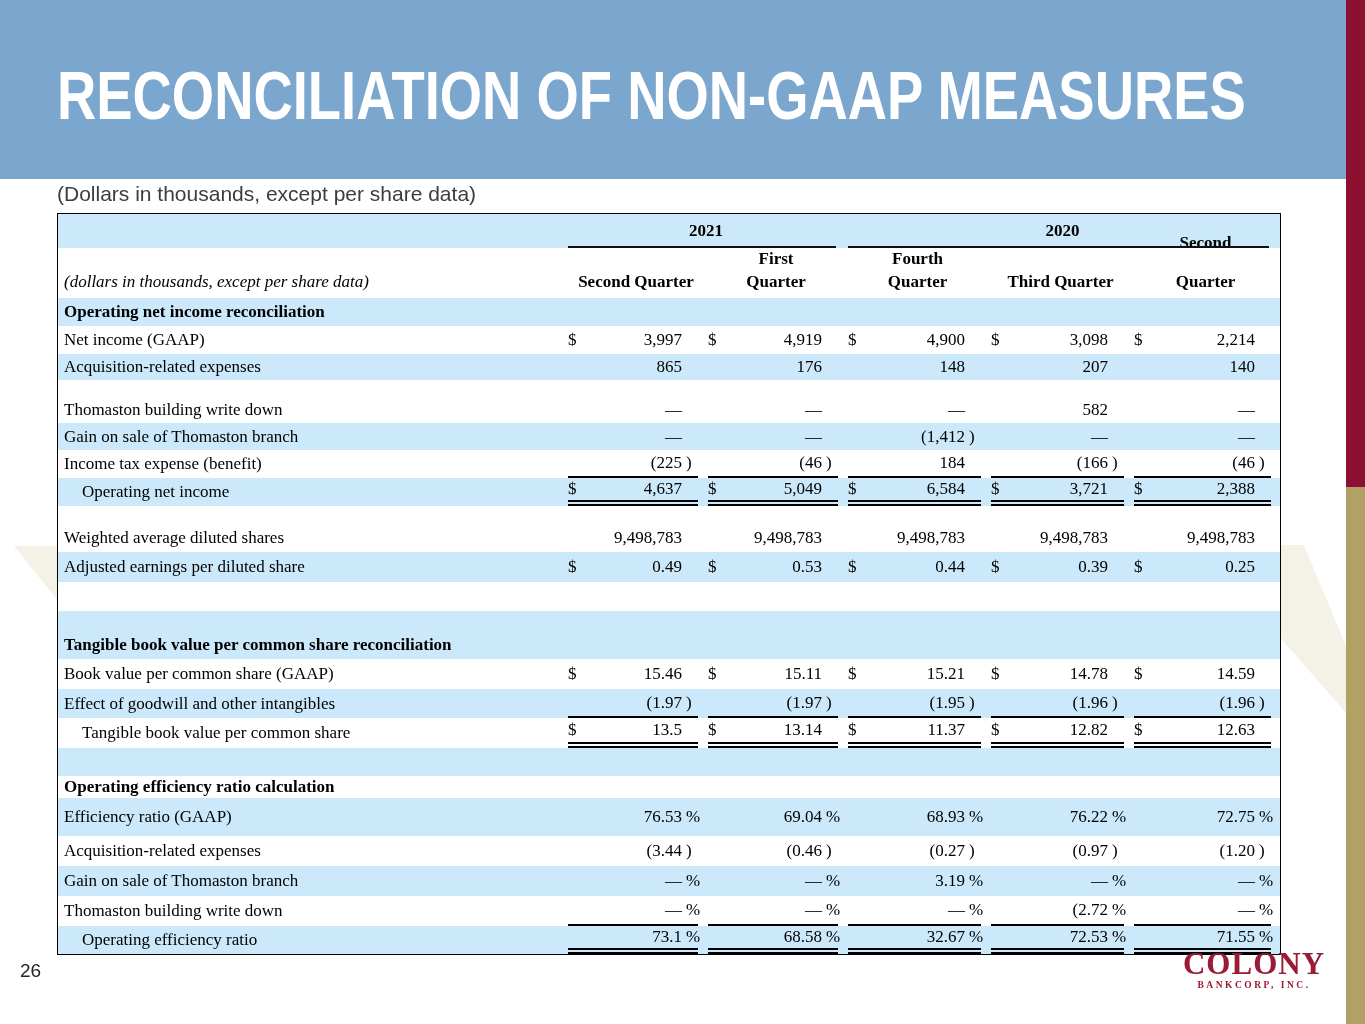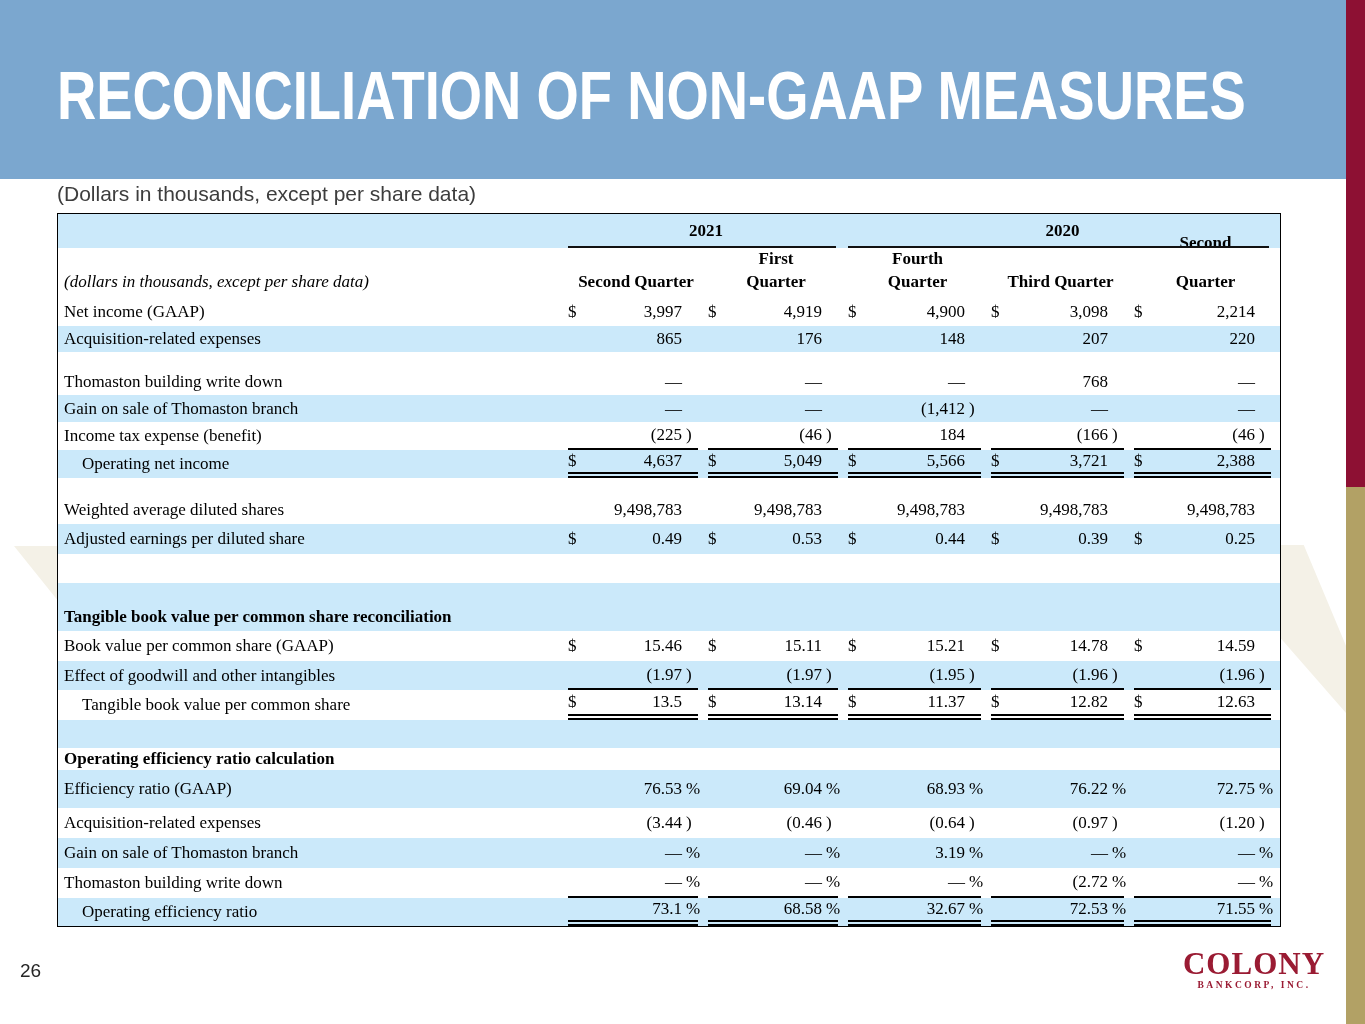--- a/index.html
+++ b/index.html
@@ -97,20 +97,25 @@
         <div>Quarter</div>
       </div>
       <div class="q-cell" style="flex: 0 0 143px;">
         <div>Third Quarter</div>
       </div>
       <div class="q-cell" style="flex: 0 0 147px; gap: 16px;">
         <div>Second</div>
         <div>Quarter</div>
       </div>
     </div>
+    <div class="row bg-blue" style="height: 28px;">
+      <div class="lblcol" style="flex: 1 1 auto;">
+        <div class="lbl-bold">Operating net income reconciliation</div>
+      </div>
+    </div>
     <div class="row bg-white" style="height: 28px;">
       <div class="lblcol">
         <div>Net income (GAAP)</div>
       </div>
       <div class="cell" style="flex: 0 0 140px;">
         <div class="blk">
           <div class="p">$</div>
           <div class="v">3,997</div>
           <div class="s"></div>
         </div>
@@ -172,21 +177,21 @@
       <div class="cell" style="flex: 0 0 143px;">
         <div class="blk">
           <div class="p"></div>
           <div class="v">207</div>
           <div class="s"></div>
         </div>
       </div>
       <div class="cell" style="flex: 0 0 147px;">
         <div class="blk">
           <div class="p"></div>
-          <div class="v">220</div>
+          <div class="v">140</div>
           <div class="s"></div>
         </div>
       </div>
     </div>
     <div class="row bg-white" style="height: 17px;"></div>
     <div class="row bg-white" style="height: 26px;">
       <div class="lblcol">
         <div>Thomaston building write down</div>
       </div>
       <div class="cell" style="flex: 0 0 140px;">
@@ -206,21 +211,21 @@
       <div class="cell" style="flex: 0 0 143px;">
         <div class="blk">
           <div class="p"></div>
           <div class="v">—</div>
           <div class="s"></div>
         </div>
       </div>
       <div class="cell" style="flex: 0 0 143px;">
         <div class="blk">
           <div class="p"></div>
-          <div class="v">768</div>
+          <div class="v">582</div>
           <div class="s"></div>
         </div>
       </div>
       <div class="cell" style="flex: 0 0 147px;">
         <div class="blk">
           <div class="p"></div>
           <div class="v">—</div>
           <div class="s"></div>
         </div>
       </div>
@@ -319,21 +324,21 @@
       <div class="cell" style="flex: 0 0 140px;">
         <div class="blk rule-double">
           <div class="p">$</div>
           <div class="v">5,049</div>
           <div class="s"></div>
         </div>
       </div>
       <div class="cell" style="flex: 0 0 143px;">
         <div class="blk rule-double">
           <div class="p">$</div>
-          <div class="v">5,566</div>
+          <div class="v">6,584</div>
           <div class="s"></div>
         </div>
       </div>
       <div class="cell" style="flex: 0 0 143px;">
         <div class="blk rule-double">
           <div class="p">$</div>
           <div class="v">3,721</div>
           <div class="s"></div>
         </div>
       </div>
@@ -613,21 +618,21 @@
       <div class="cell" style="flex: 0 0 140px;">
         <div class="blk">
           <div class="p"></div>
           <div class="v">(0.46</div>
           <div class="s">)</div>
         </div>
       </div>
       <div class="cell" style="flex: 0 0 143px;">
         <div class="blk">
           <div class="p"></div>
-          <div class="v">(0.64</div>
+          <div class="v">(0.27</div>
           <div class="s">)</div>
         </div>
       </div>
       <div class="cell" style="flex: 0 0 143px;">
         <div class="blk">
           <div class="p"></div>
           <div class="v">(0.97</div>
           <div class="s">)</div>
         </div>
       </div>

